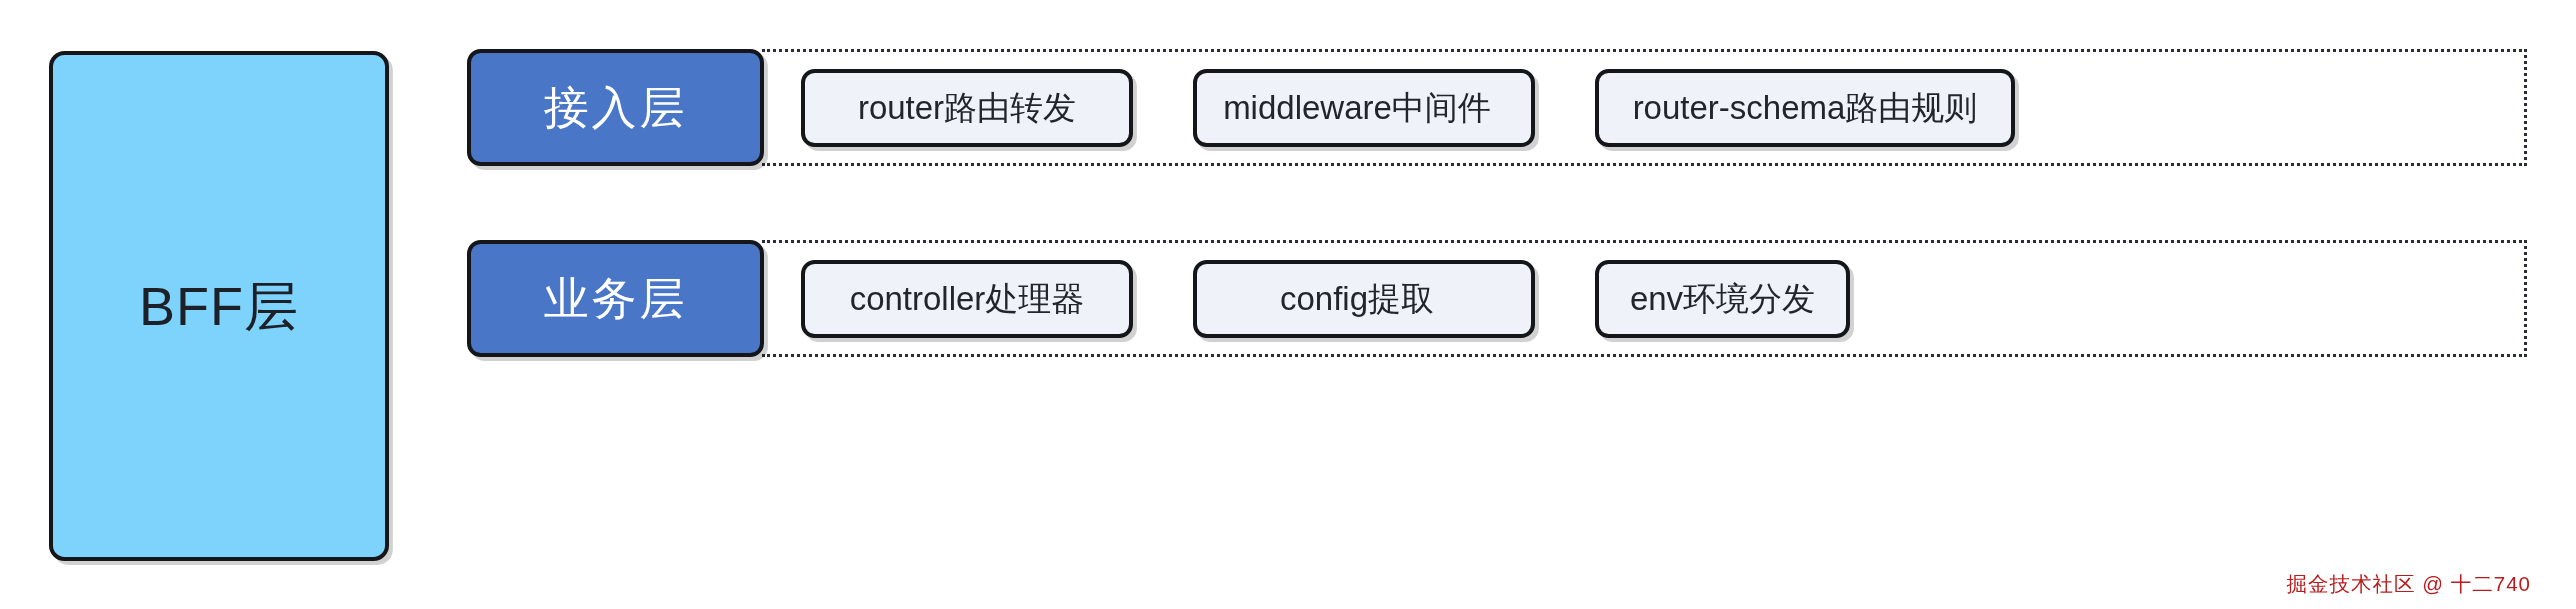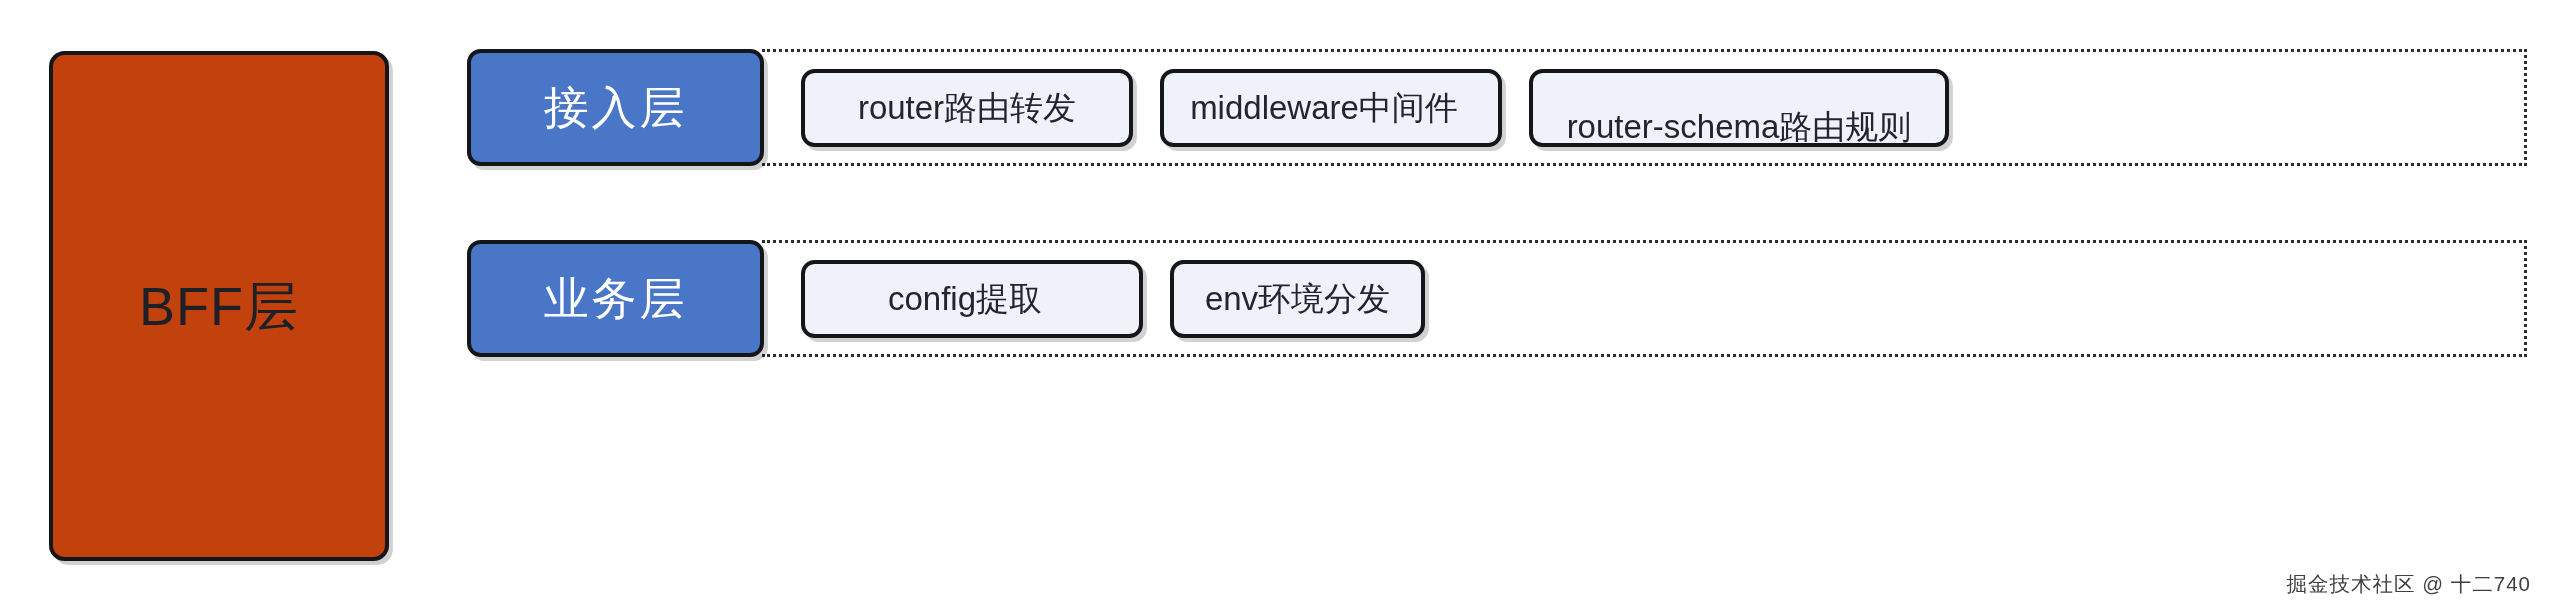--- a/index.html
+++ b/index.html
@@ -18,21 +18,21 @@
     overflow: hidden;
   }
 
   
   .bff-box {
     position: absolute;
     left: 49px;
     top: 51px;
     width: 340px;
     height: 510px;
-    background: #c2410c;
+    background: #7dd3fc;
     border: 4.9px solid #14161a;
     border-radius: 15.6px;
     box-sizing: border-box;
     display: flex;
     align-items: center;
     justify-content: center;
     box-shadow: 3.9px 3.9px 0 rgba(0,0,0,0.18);
   }
   .bff-box .bff-label {
     font-size: 54px;
@@ -82,21 +82,21 @@
     left: 295px;
     top: 0;
     right: 0;
     height: 100%;
     border: 3.9px dotted #2a2d33;
     border-left: none;
     box-sizing: border-box;
     display: flex;
     align-items: center;
     padding-left: 39px;
-    gap: 27px;
+    gap: 60px;
   }
 
   
   .chip {
     background: #eff2f9;
     border: 4.9px solid #14161a;
     border-radius: 13.7px;
     box-sizing: border-box;
     height: 78px;
     display: flex;
@@ -109,30 +109,30 @@
   .chip .chip-label {
     font-size: 33px;
     color: #22252b;
     white-space: nowrap;
     line-height: 1;
   }
 
   
   .w-340 { width: 332px; }
   .w-350 { width: 342px; padding-left: 15px; }
-  .w-430 { width: 420px; align-items: flex-end; }
+  .w-430 { width: 420px; }
   .w-300 { width: 255px; }
 
   
   .watermark {
     position: absolute;
     right: 45px;
     bottom: 11.7px;
     font-size: 20.5px;
-    color: #404040;
+    color: #b91c1c;
     letter-spacing: 1px;
     white-space: nowrap;
   }
 </style>
 </head>
 <body>
 
 <div class="canvas">
 
   <div class="bff-box">
@@ -151,20 +151,23 @@
         <span class="chip-label">router-schema路由规则</span>
       </div>
     </div>
     <div class="layer-tag">
       <span class="layer-label">接入层</span>
     </div>
   </div>
 
   <div class="row row-2">
     <div class="dotted-area">
+      <div class="chip w-340">
+        <span class="chip-label">controller处理器</span>
+      </div>
       <div class="chip w-350">
         <span class="chip-label">config提取</span>
       </div>
       <div class="chip w-300">
         <span class="chip-label">env环境分发</span>
       </div>
     </div>
     <div class="layer-tag">
       <span class="layer-label">业务层</span>
     </div>

